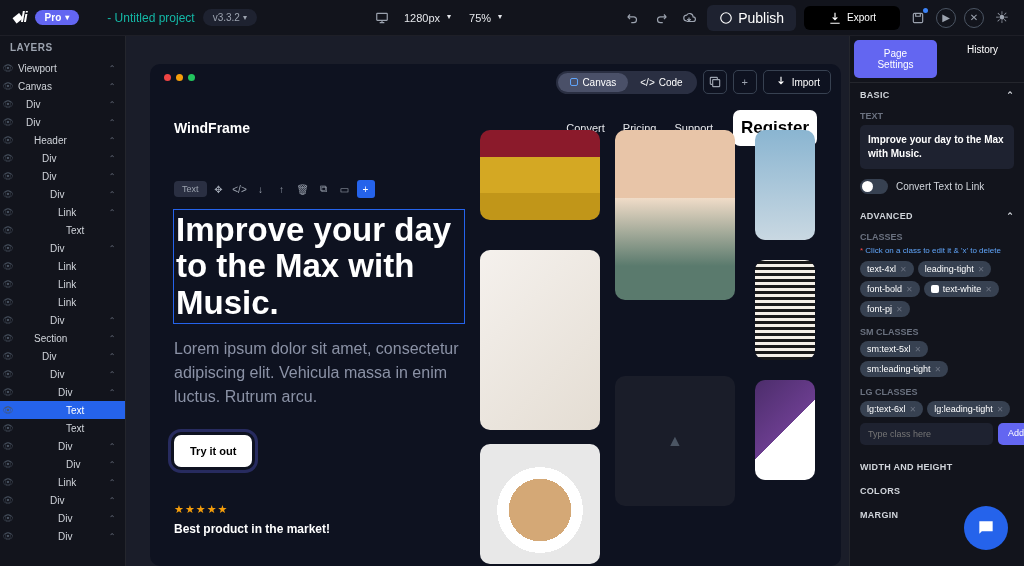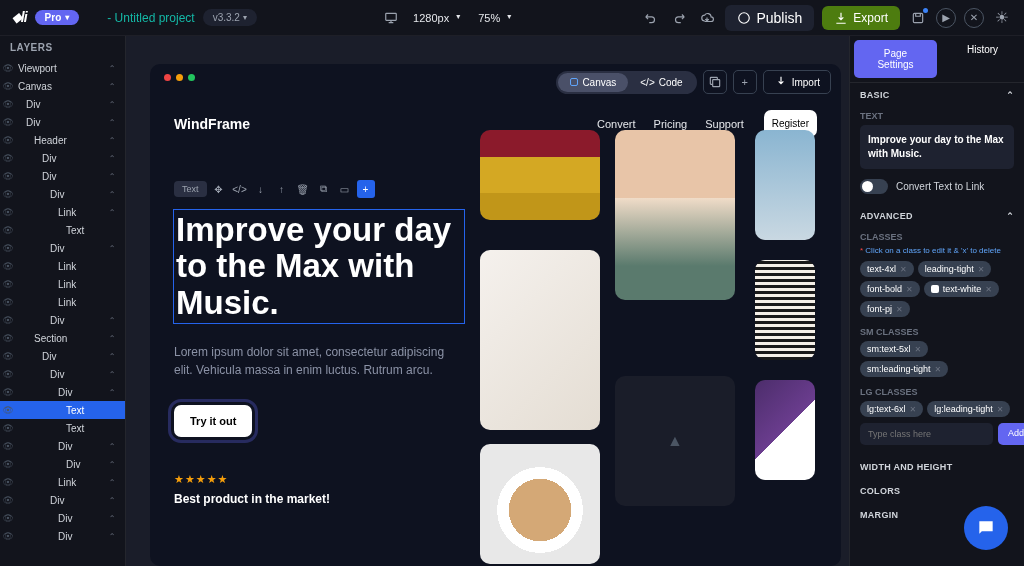--- a/index.html
+++ b/index.html
@@ -7,21 +7,21 @@
 .top-bar{height:36px;background:#12141c;display:flex;align-items:center;padding:0 12px;gap:8px;border-bottom:1px solid rgba(255,255,255,0.05)}
 .logo{font-weight:900;font-size:14px;letter-spacing:-1px;font-style:italic}
 .pro-badge{background:#6366f1;padding:2px 10px;border-radius:12px;font-size:10px;font-weight:600;display:flex;align-items:center;gap:4px}
 .proj-name{color:#14b8a6;font-size:12px;margin-left:20px}
 .version-pill{background:#1e2230;padding:3px 10px;border-radius:12px;font-size:10px;color:#9ca3af;display:flex;align-items:center;gap:3px}
 .spacer{flex:1}
 .tb-group{display:flex;align-items:center;gap:6px}
 .tb-icon{width:20px;height:20px;display:flex;align-items:center;justify-content:center;color:#9ca3af;cursor:pointer;border-radius:4px}
 .dropdown-pill{font-size:11px;color:#e5e7eb;display:flex;gap:7px;padding:3px 6px;cursor:pointer}
 .publish-btn{background:#1e2230;padding:5px 12px;border-radius:6px;font-size:14px;display:flex;align-items:center;gap:5px;cursor:pointer}
-.export-btn{background:#4d7c0f;padding:5px 12px;border-radius:6px;font-size:12px;display:flex;align-items:center;gap:5px;cursor:pointer}
+.export-btn{background:#000000;padding:5px 24px;border-radius:6px;font-size:10px;display:flex;align-items:center;gap:5px;cursor:pointer}
 .circ-icon{width:20px;height:20px;border:1px solid #4b5563;border-radius:50%;display:flex;align-items:center;justify-content:center;cursor:pointer;font-size:10px;color:#9ca3af}
 .main{display:flex;height:530px}
 .layers-panel{width:126px;background:#12141c;border-right:1px solid rgba(255,255,255,0.08);overflow-y:auto}
 .layers-hdr{padding:6px 10px;font-size:10px;font-weight:600;color:#9ca3af;letter-spacing:0.5px}
 .layer-row{display:flex;align-items:center;padding:3px 8px 3px 0;font-size:10px;color:#d1d5db;cursor:pointer;gap:4px}
 .layer-row.active{background:#2563eb;color:#fff}
 .eye{width:12px;height:12px;display:flex;align-items:center;justify-content:center;color:#4b5563;flex-shrink:0;font-size:9px;margin-left:2px}
 .layer-label{flex:1;white-space:nowrap;overflow:hidden}
 .chev{font-size:8px;color:#6b7280;width:10px;text-align:center}
 .canvas-area{flex:1;background:#1a1d29;position:relative;overflow:hidden}
@@ -31,28 +31,28 @@
 .canvas-toolbar{position:absolute;top:6px;right:10px;display:flex;align-items:center;gap:6px}
 .seg-btn{display:flex;background:#2a2f42;border-radius:14px;padding:2px}
 .seg-item{padding:4px 12px;font-size:10px;display:flex;align-items:center;gap:4px;border-radius:12px;cursor:pointer}
 .seg-item.on{background:#4a5068}
 .sq-btn{width:24px;height:24px;border:1px solid #374151;border-radius:5px;display:flex;align-items:center;justify-content:center;font-size:11px;color:#9ca3af;cursor:pointer}
 .import-btn{border:1px solid #374151;padding:4px 10px;border-radius:5px;font-size:10px;display:flex;align-items:center;gap:4px;cursor:pointer}
 .site-header{position:absolute;top:46px;left:24px;right:24px;display:flex;align-items:center}
 .site-logo{font-size:14px;font-weight:700}
 .site-nav{display:flex;gap:18px;margin-left:auto;margin-right:20px}
 .site-nav a{font-size:11px;color:#e5e7eb;text-decoration:none}
-.register-btn{background:#fff;color:#000;padding:8px 8px;border-radius:7px;font-size:10px;font-weight:400}
+.register-btn{background:#fff;color:#000;padding:8px 8px;border-radius:7px;font-size:17px;font-weight:700}
 .hero{position:absolute;top:146px;left:24px;width:290px}
 .elem-toolbar{position:absolute;top:-30px;left:0;display:flex;align-items:center;gap:3px}
 .elem-tag{background:#2a2f42;padding:3px 8px;border-radius:4px;font-size:9px;color:#9ca3af}
 .elem-act{width:18px;height:18px;display:flex;align-items:center;justify-content:center;color:#9ca3af;font-size:10px;cursor:pointer}
 .elem-act.plus{background:#2563eb;border-radius:3px;color:#fff}
 .hero-title{font-size:33px;font-weight:800;line-height:1.1;outline:1px solid #2563eb;padding:2px}
-.hero-sub{font-size:12px;color:#8b92a6;margin-top:20px;line-height:1.5}
+.hero-sub{font-size:16px;color:#8b92a6;margin-top:14px;line-height:1.5}
 .try-btn{background:#fff;color:#000;padding:10px 16px;border-radius:7px;font-size:11px;font-weight:600;display:inline-block;margin-top:26px;outline:3px solid rgba(99,102,241,0.3);outline-offset:3px}
 .stars-row{margin-top:36px;display:flex;gap:1px}
 .star{color:#f59e0b;font-size:11px}
 .best-txt{font-size:12px;font-weight:700;margin-top:6px}
 .gallery{position:absolute;top:66px;left:330px;right:-20px;bottom:0}
 .gimg{position:absolute;border-radius:10px;background:#2a2f42}
 .right-panel{width:175px;background:#12141c;border-left:1px solid rgba(255,255,255,0.08);overflow-y:auto}
 .tabs{display:flex;border-bottom:1px solid rgba(255,255,255,0.08)}
 .tab{flex:1;text-align:center;padding:8px 20px;font-size:10px;cursor:pointer}
 .tab.on{background:#6366f1;border-radius:5px;margin:4px}

